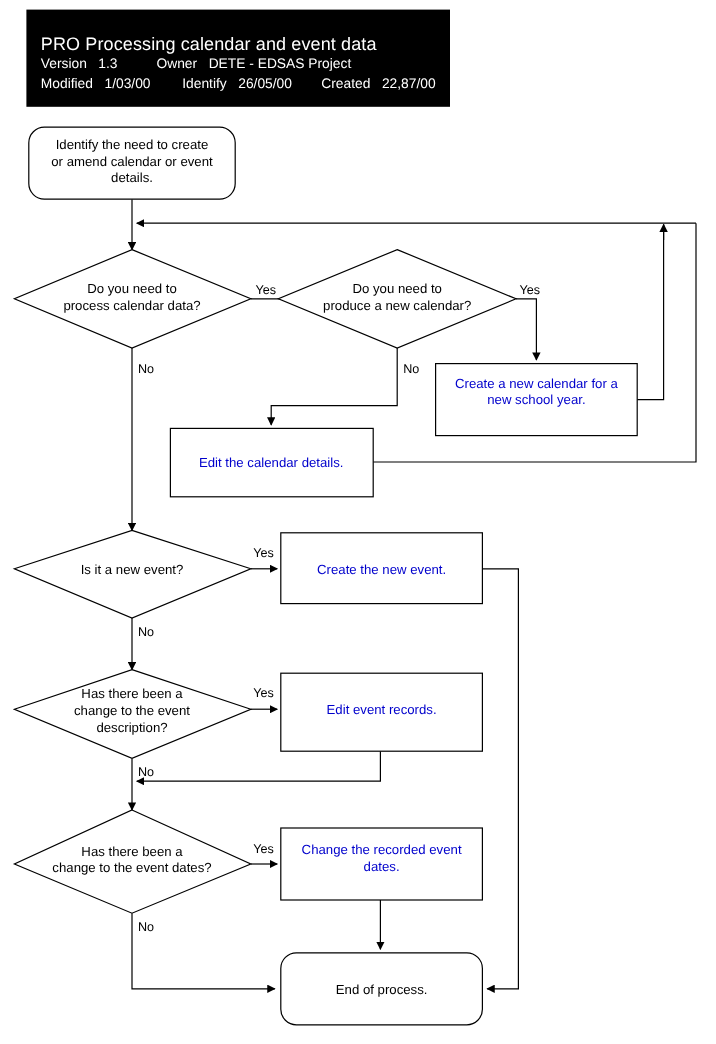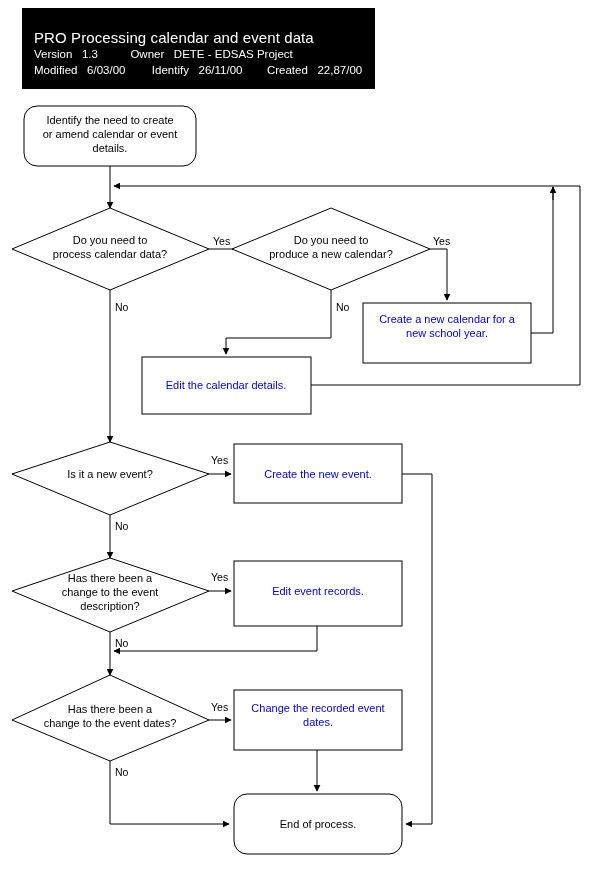--- a/index.html
+++ b/index.html
@@ -100,25 +100,25 @@
       <span>&nbsp;</span>
       <span>1.3</span>
       <span class="meta-gap-a"></span>
       <span>Owner</span>
       <span>&nbsp;</span>
       <span>DETE - EDSAS Project</span>
     </div>
     <div class="meta-row">
       <span>Modified</span>
       <span>&nbsp;</span>
-      <span>6/03/00</span>
+      <span>1/03/00</span>
       <span class="meta-gap-b"></span>
       <span>Identify</span>
       <span>&nbsp;</span>
-      <span>26/11/00</span>
+      <span>26/05/00</span>
       <span class="meta-gap-c"></span>
       <span>Created</span>
       <span>&nbsp;</span>
       <span>22,87/00</span>
     </div>
   </div>
 
   <svg id="diagram" viewBox="0 0 597 870">
     <defs>
       <marker id="arrow" viewBox="0 0 10 10" refX="9" refY="5" markerWidth="7" markerHeight="7" orient="auto-start-reverse">

